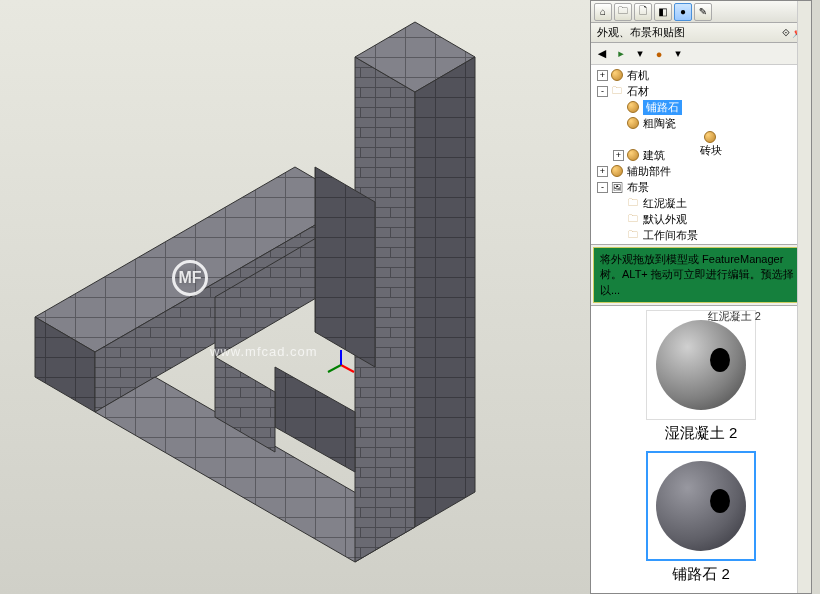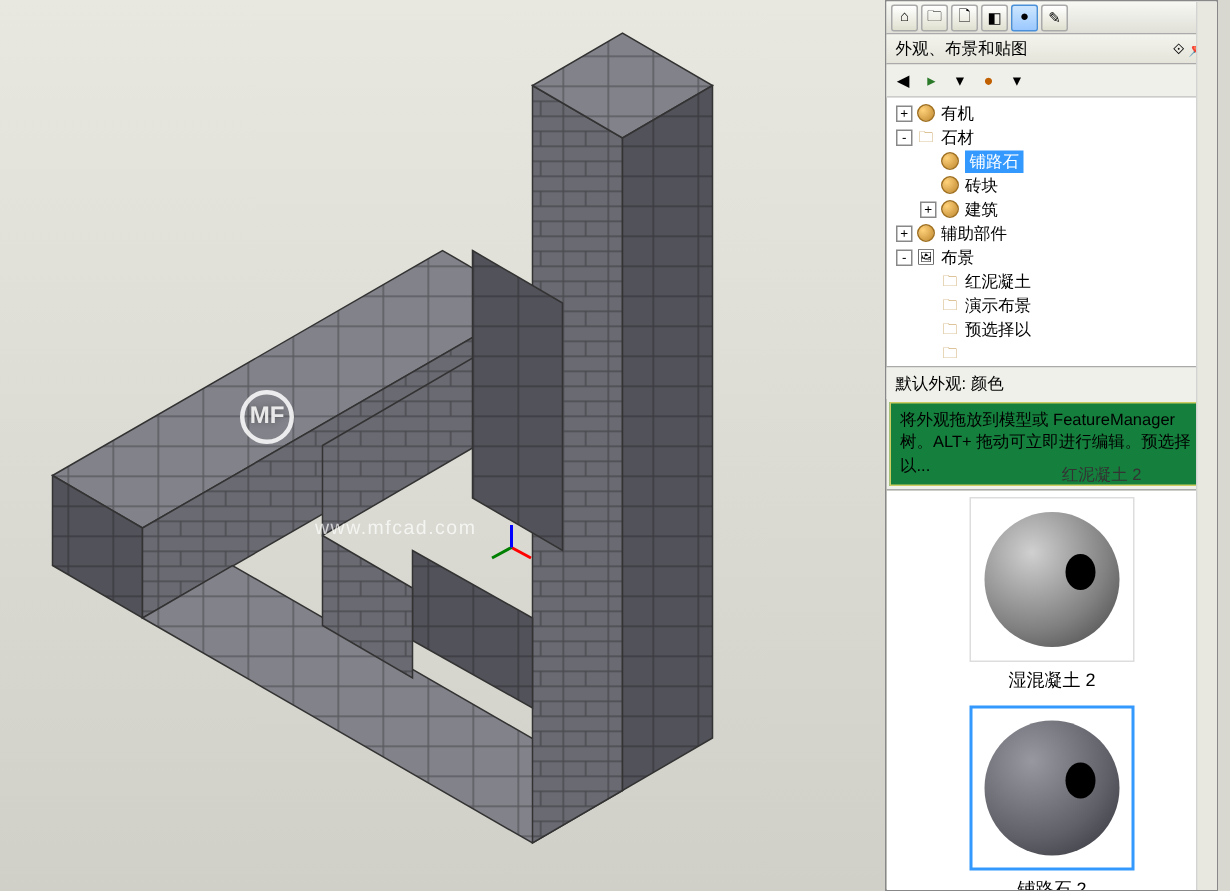--- a/index.html
+++ b/index.html
@@ -2,21 +2,21 @@
 <html><head>
 <meta charset="utf-8">
 <style>
 * { margin: 0; padding: 0; box-sizing: border-box; font-family: "Microsoft YaHei", Arial, sans-serif; }
 body { width: 820px; height: 594px; background: #d8d8d0; overflow: hidden; position: relative; }
 .viewport { position: absolute; left: 0; top: 0; width: 590px; height: 594px; background: linear-gradient(180deg, #e8e8e0 0%, #d0d0c8 100%); display: flex; align-items: center; justify-content: center; }
 .model { width: 560px; height: 560px; position: relative; }
 .model svg { width: 100%; height: 100%; }
 .watermark { position: absolute; left: 160px; top: 260px; color: rgba(255,255,255,0.85); font-size: 28px; font-weight: bold; display: flex; align-items: center; gap: 8px; text-shadow: 0 0 4px rgba(0,0,0,0.3); }
 .watermark-sub { position: absolute; left: 210px; top: 296px; color: rgba(255,255,255,0.7); font-size: 13px; letter-spacing: 1px; margin-top: 48px; }
-.wm-icon { width: 36px; height: 36px; border: 3px solid rgba(255,255,255,0.85); border-radius: 50%; display: inline-flex; align-items: center; justify-content: center; font-size: 16px; font-weight: bold; }
+.wm-icon { width: 36px; height: 36px; border: 3px solid rgba(255,255,255,0.85); border-radius: 50%; display: inline-flex; align-items: center; justify-content: center; font-size: 16px; font-weight: bold; margin-left: 12px; }
 .sidepanel { position: absolute; right: 8px; top: 0; width: 222px; height: 594px; background: #f0f0eb; border: 1px solid #888; display: flex; flex-direction: column; font-size: 11px; }
 .toolbar { height: 22px; background: linear-gradient(#f8f8f4,#e0e0d8); border-bottom: 1px solid #aaa; display: flex; align-items: center; padding: 0 3px; gap: 2px; }
 .ticon { width: 18px; height: 18px; border: 1px solid #aaa; border-radius: 2px; background: linear-gradient(#fff,#e0e0d0); display: inline-flex; align-items: center; justify-content: center; font-size: 10px; cursor: pointer; }
 .panel-title { height: 20px; background: linear-gradient(#f4f4ee,#e4e4da); border-bottom: 1px solid #aaa; display: flex; align-items: center; padding: 0 6px; font-size: 11px; justify-content: space-between; }
 .mini-toolbar { height: 22px; background: #f0f0eb; border-bottom: 1px solid #ccc; display: flex; align-items: center; padding: 0 3px; gap: 3px; }
 .mticon { width: 16px; height: 16px; display: inline-flex; align-items: center; justify-content: center; font-size: 11px; cursor: pointer; }
 .tree { flex: 0 0 180px; overflow: auto; background: #fff; border-bottom: 1px solid #aaa; padding: 2px; }
 .tree-row { display: flex; align-items: center; height: 16px; white-space: nowrap; cursor: pointer; }
 .expander { width: 11px; height: 11px; border: 1px solid #888; display: inline-flex; align-items: center; justify-content: center; font-size: 9px; line-height: 1; margin-right: 2px; background: #fff; }
 .spacer { display: inline-block; width: 11px; margin-right: 2px; }
@@ -27,21 +27,21 @@
 .default-label { padding: 3px 6px; background: #f0f0eb; font-size: 11px; }
 .hint-box { background: #15803d; border: 1px solid #cccc60; padding: 4px 6px; margin: 2px; font-size: 11px; line-height: 1.4; }
 .swatches { flex: 1; overflow: auto; background: #fff; padding: 4px; }
 .swatch { text-align: center; margin-bottom: 8px; }
 .swatch-img { width: 110px; height: 110px; margin: 0 auto 4px; display: flex; align-items: center; justify-content: center; border: 1px solid #ddd; }
 .swatch-img.sel { border: 2px solid #3399ff; }
 .sphere { width: 90px; height: 90px; border-radius: 50%; position: relative; }
 .sphere.smooth { background: radial-gradient(circle at 35% 30%, #d0d0d0 0%, #808080 60%, #404040 100%); }
 .sphere.stone { background: radial-gradient(circle at 35% 30%, #9898a0 0%, #606068 60%, #303038 100%); }
 .sphere::after { content: ''; position: absolute; right: 16px; top: 28px; width: 20px; height: 24px; background: #000; border-radius: 50%; }
-.swatch-label { font-size: 12px; }
+.swatch-label { font-size: 15px; }
 .stone-pat { background-image: repeating-linear-gradient(45deg, rgba(0,0,0,0.15) 0 1px, transparent 1px 10px), repeating-linear-gradient(-45deg, rgba(0,0,0,0.1) 0 1px, transparent 1px 10px); }
 .scrollbar-v { position: absolute; right: 0; top: 0; bottom: 0; width: 14px; background: #e8e8e0; border-left: 1px solid #ccc; }
 .pin { font-size: 10px; }
 .triad { position: absolute; left: 326px; top: 350px; width: 30px; height: 30px; pointer-events: none; }
 .cut-label { position: absolute; right: 50px; top: 308px; font-size: 11px; color: #333; }
 </style>
 </head>
 <body>
 
 <div class="viewport">
@@ -139,20 +139,27 @@
         <span class="node-icon">
           <span class="sphere-icon"></span>
         </span>
         <span class="selected">铺路石</span>
       </div>
       <div class="tree-row" style="padding-left: 20px;">
         <span class="spacer"></span>
         <span class="node-icon">
           <span class="sphere-icon"></span>
         </span>
+        <span>粗陶瓷</span>
+      </div>
+      <div class="tree-row" style="padding-left: 20px; flex-direction: column;">
+        <span class="spacer"></span>
+        <span class="node-icon">
+          <span class="sphere-icon"></span>
+        </span>
         <span>砖块</span>
       </div>
       <div class="tree-row" style="padding-left: 20px;">
         <span class="expander">+</span>
         <span class="node-icon">
           <span class="sphere-icon"></span>
         </span>
         <span>建筑</span>
       </div>
       <div class="tree-row" style="padding-left: 4px;">
@@ -168,35 +175,34 @@
         <span>布景</span>
       </div>
       <div class="tree-row" style="padding-left: 20px;">
         <span class="spacer"></span>
         <span class="node-icon" style="color: rgb(192, 144, 64);">🗀</span>
         <span>红泥凝土</span>
       </div>
       <div class="tree-row" style="padding-left: 20px;">
         <span class="spacer"></span>
         <span class="node-icon" style="color: rgb(192, 144, 64);">🗀</span>
-        <span>演示布景</span>
-      </div>
-      <div class="tree-row" style="padding-left: 20px;">
-        <span class="spacer"></span>
-        <span class="node-icon" style="color: rgb(192, 144, 64);">🗀</span>
-        <span>预选择以</span>
+        <span>默认外观</span>
+      </div>
+      <div class="tree-row" style="padding-left: 20px;">
+        <span class="spacer"></span>
+        <span class="node-icon" style="color: rgb(192, 144, 64);">🗀</span>
+        <span>工作间布景</span>
       </div>
       <div class="tree-row" style="padding-left: 20px;">
         <span class="spacer"></span>
         <span class="node-icon" style="color: rgb(192, 144, 64);">🗀</span>
       </div>
     </div>
 
   <div class="default-section">
-    <div class="default-label">默认外观: 颜色</div>
     <div class="hint-box">将外观拖放到模型或 FeatureManager 树。ALT+ 拖动可立即进行编辑。预选择以...</div>
   </div>
 
   <div class="cut-label">红泥凝土 2</div>
 
   <div class="swatches" id="swatches">
     <div class="scrollbar-v"></div>
   <div class="swatch">
         <div class="swatch-img">
           <div class="sphere smooth"></div>

